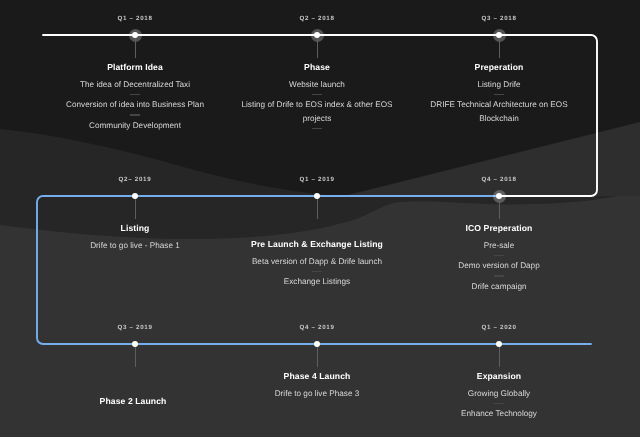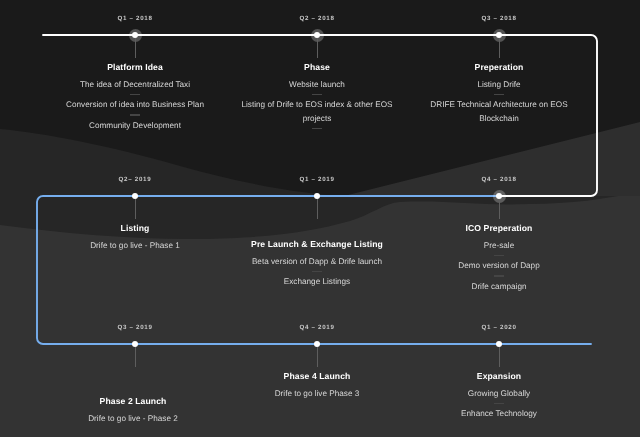--- a/index.html
+++ b/index.html
@@ -96,21 +96,20 @@
         <div class="cdiv"></div>
         <div class="citem">Demo version of Dapp</div>
         <div class="cdiv"></div>
         <div class="citem">Drife campaign</div>
       </div>
       <div class="qlabel" style="left: 55px; top: 323.5px; width: 160px;">Q3 – 2019</div>
       <div class="stem" style="position: absolute; z-index: 3; left: 134.5px; top: 345px; width: 1px; height: 22px; background: rgb(94, 94, 94);"></div>
       <div class="node" style="left: 131.75px; top: 340.75px; width: 6.5px; height: 6.5px; border-radius: 50%; background: rgb(255, 255, 255);"></div>
       <div class="col" style="left: 56px; top: 370px; width: 154px; margin-top: 25px;">
         <div class="ctitle">Phase 2 Launch</div>
-        <div class="citem">Drife to go live - Phase 2</div>
       </div>
       <div class="qlabel" style="left: 237px; top: 323.5px; width: 160px;">Q4 – 2019</div>
       <div class="stem" style="position: absolute; z-index: 3; left: 316.5px; top: 345px; width: 1px; height: 22px; background: rgb(94, 94, 94);"></div>
       <div class="node" style="left: 313.75px; top: 340.75px; width: 6.5px; height: 6.5px; border-radius: 50%; background: rgb(255, 255, 255);"></div>
       <div class="col" style="left: 240px; top: 370px; width: 154px;">
         <div class="ctitle">Phase 4 Launch</div>
         <div class="citem">Drife to go live Phase 3</div>
       </div>
       <div class="qlabel" style="left: 419px; top: 323.5px; width: 160px;">Q1 – 2020</div>
       <div class="stem" style="position: absolute; z-index: 3; left: 498.5px; top: 345px; width: 1px; height: 22px; background: rgb(94, 94, 94);"></div>

